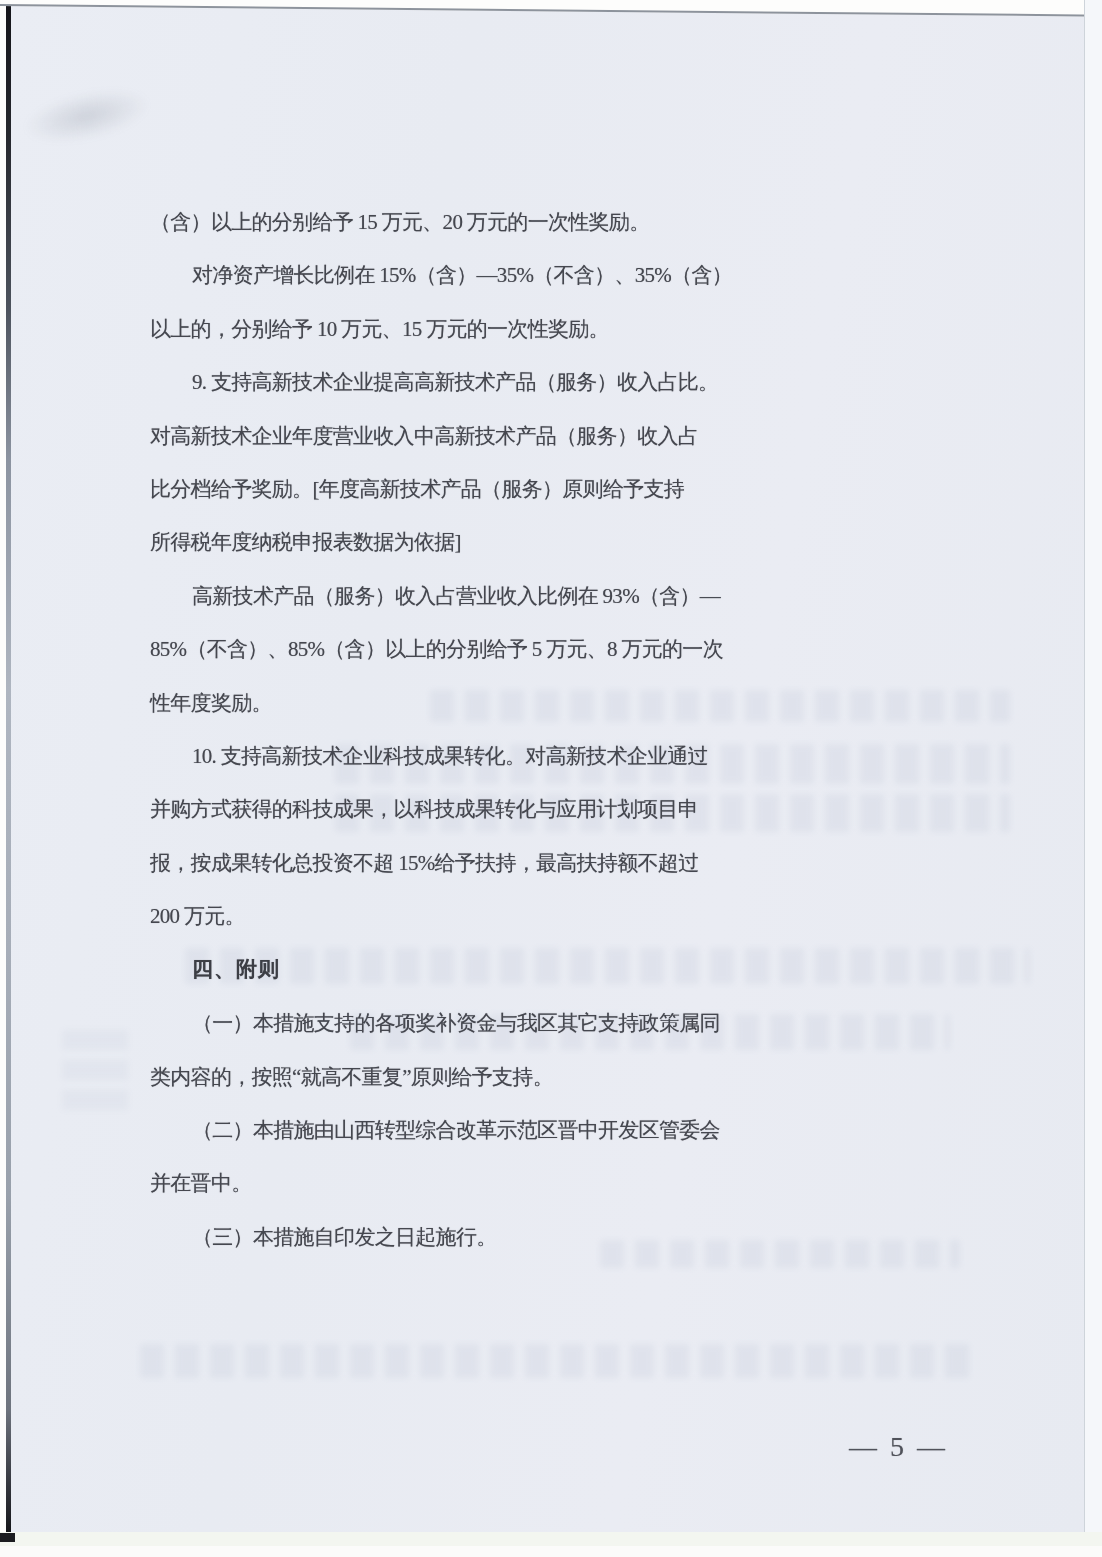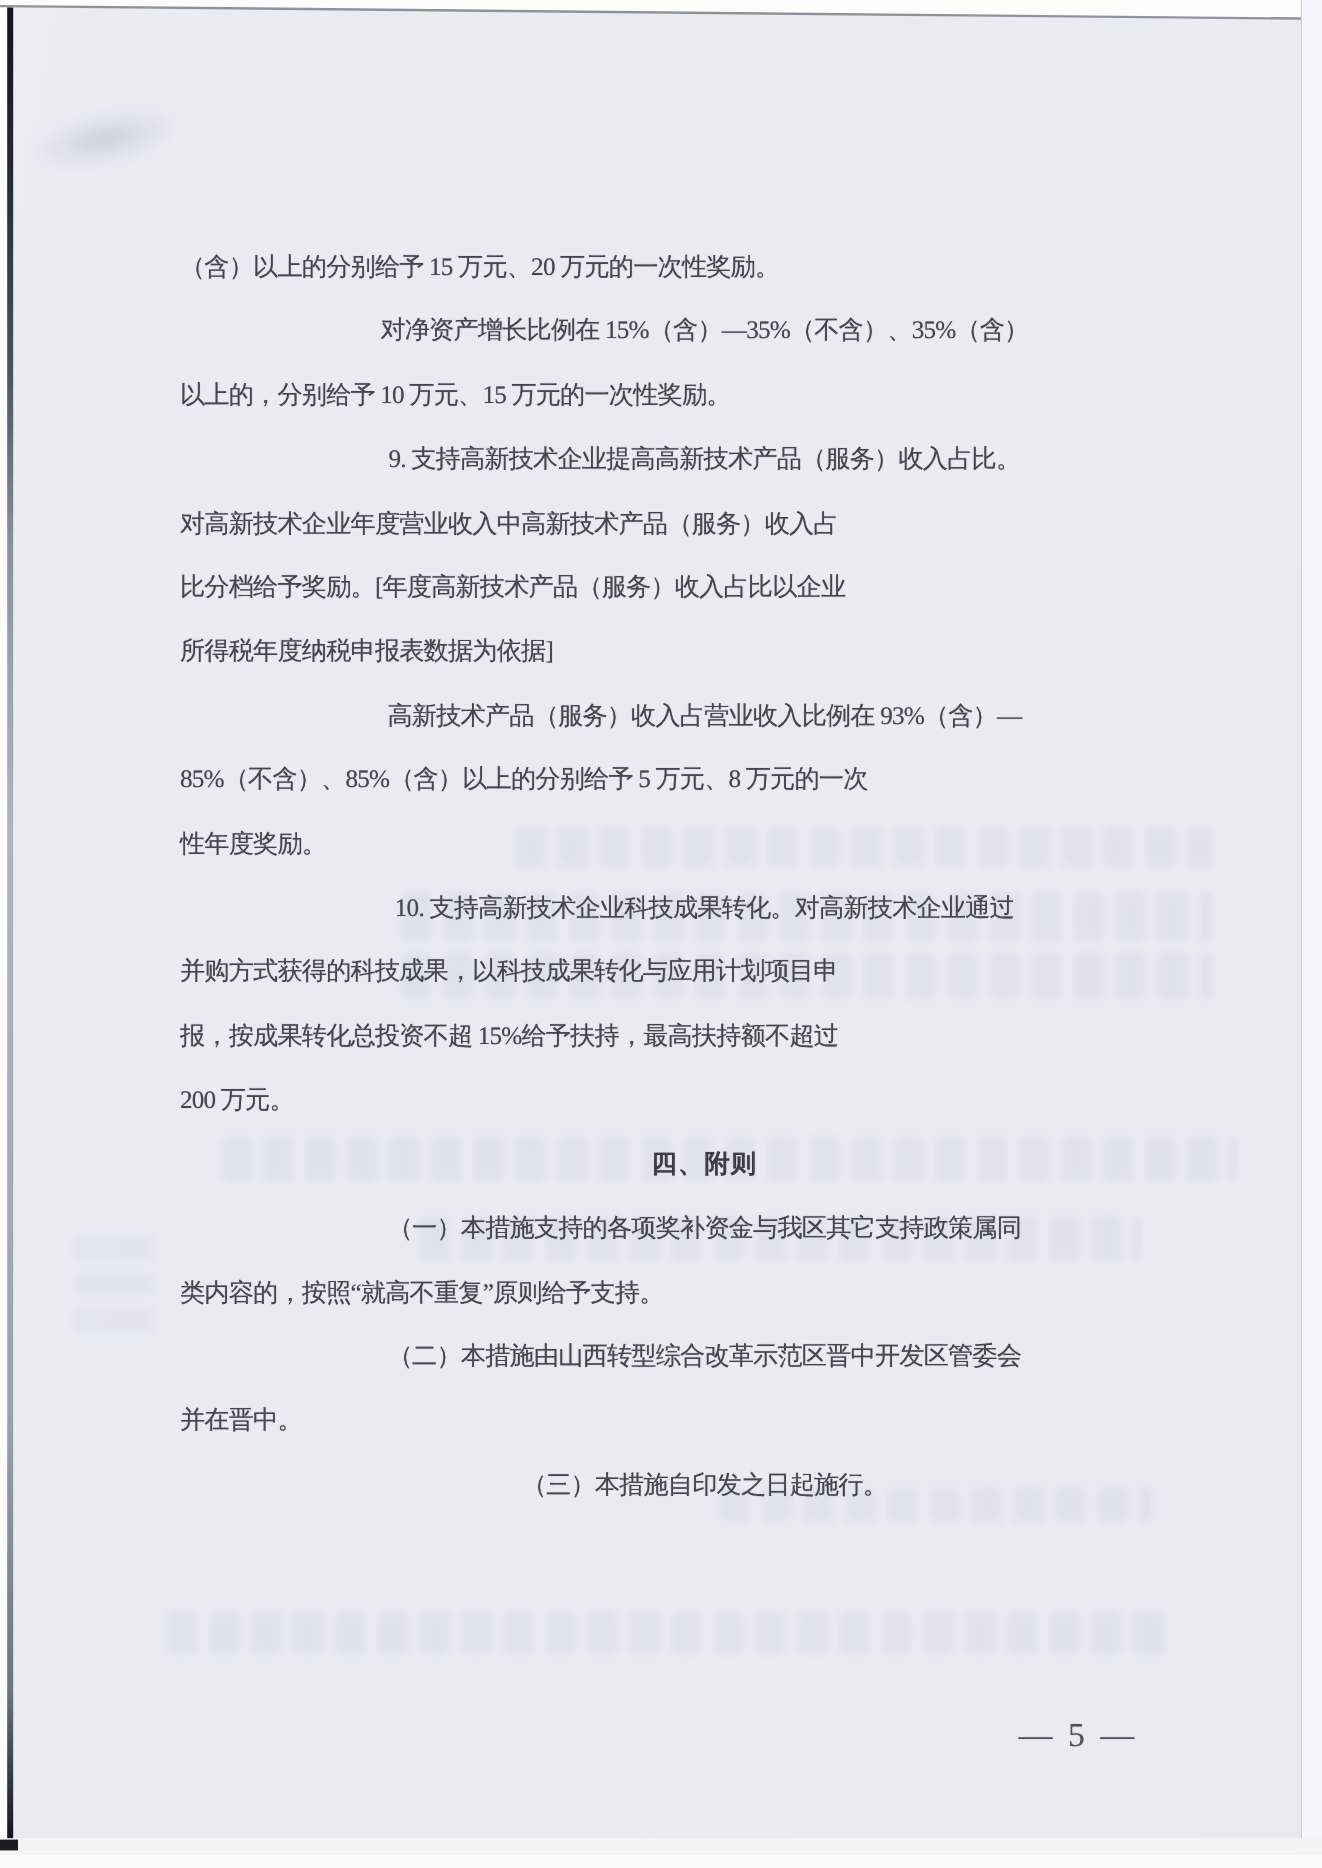--- a/index.html
+++ b/index.html
@@ -80,23 +80,23 @@
   .g8{left:140px;top:1344px;width:835px;height:34px;}
   
   .text-block{
     position:absolute;left:150px;top:196px;width:832px;
     font-size:21px;line-height:53.4px;letter-spacing:-0.7px;
     color:var(--ink);
     text-shadow:0 0 0.8px rgba(67,69,76,.55);
     z-index:2;
   }
   .line{white-space:pre;}
-  .line.indent{text-indent:2em;text-align:center;}
+  .line.indent{text-indent:2em;}
   .line.heading{
-    font-family:Liberation Sans, sans-serif;
+    font-family:Liberation Mono, monospace;
     font-weight:700;
     color:#3c3e45;
     letter-spacing:1px;
   }
   .page-number{
     position:absolute;left:849px;top:1431px;
     font-size:28px;letter-spacing:3px;
     color:var(--page-number-ink);
     text-shadow:0 0 0.8px rgba(80,82,90,.5);
     z-index:2;
@@ -117,21 +117,21 @@
 <div class="ghost vertical g6"></div>
 <div class="ghost g7"></div>
 <div class="ghost g8"></div>
 
 <div class="text-block">
   <div class="line">（含）以上的分别给予 15 万元、20 万元的一次性奖励。</div>
   <div class="line indent">对净资产增长比例在 15%（含）—35%（不含）、35%（含）</div>
   <div class="line">以上的，分别给予 10 万元、15 万元的一次性奖励。</div>
   <div class="line indent">9. 支持高新技术企业提高高新技术产品（服务）收入占比。</div>
   <div class="line">对高新技术企业年度营业收入中高新技术产品（服务）收入占</div>
-  <div class="line">比分档给予奖励。[年度高新技术产品（服务）收入占比以企业</div>
+  <div class="line">比分档给予奖励。[年度高新技术产品（服务）原则给予支持</div>
   <div class="line">所得税年度纳税申报表数据为依据]</div>
   <div class="line indent">高新技术产品（服务）收入占营业收入比例在 93%（含）—</div>
   <div class="line">85%（不含）、85%（含）以上的分别给予 5 万元、8 万元的一次</div>
   <div class="line">性年度奖励。</div>
   <div class="line indent">10. 支持高新技术企业科技成果转化。对高新技术企业通过</div>
   <div class="line">并购方式获得的科技成果，以科技成果转化与应用计划项目申</div>
   <div class="line">报，按成果转化总投资不超 15%给予扶持，最高扶持额不超过</div>
   <div class="line">200 万元。</div>
   <div class="line indent heading">四、附则</div>
   <div class="line indent">（一）本措施支持的各项奖补资金与我区其它支持政策属同</div>

